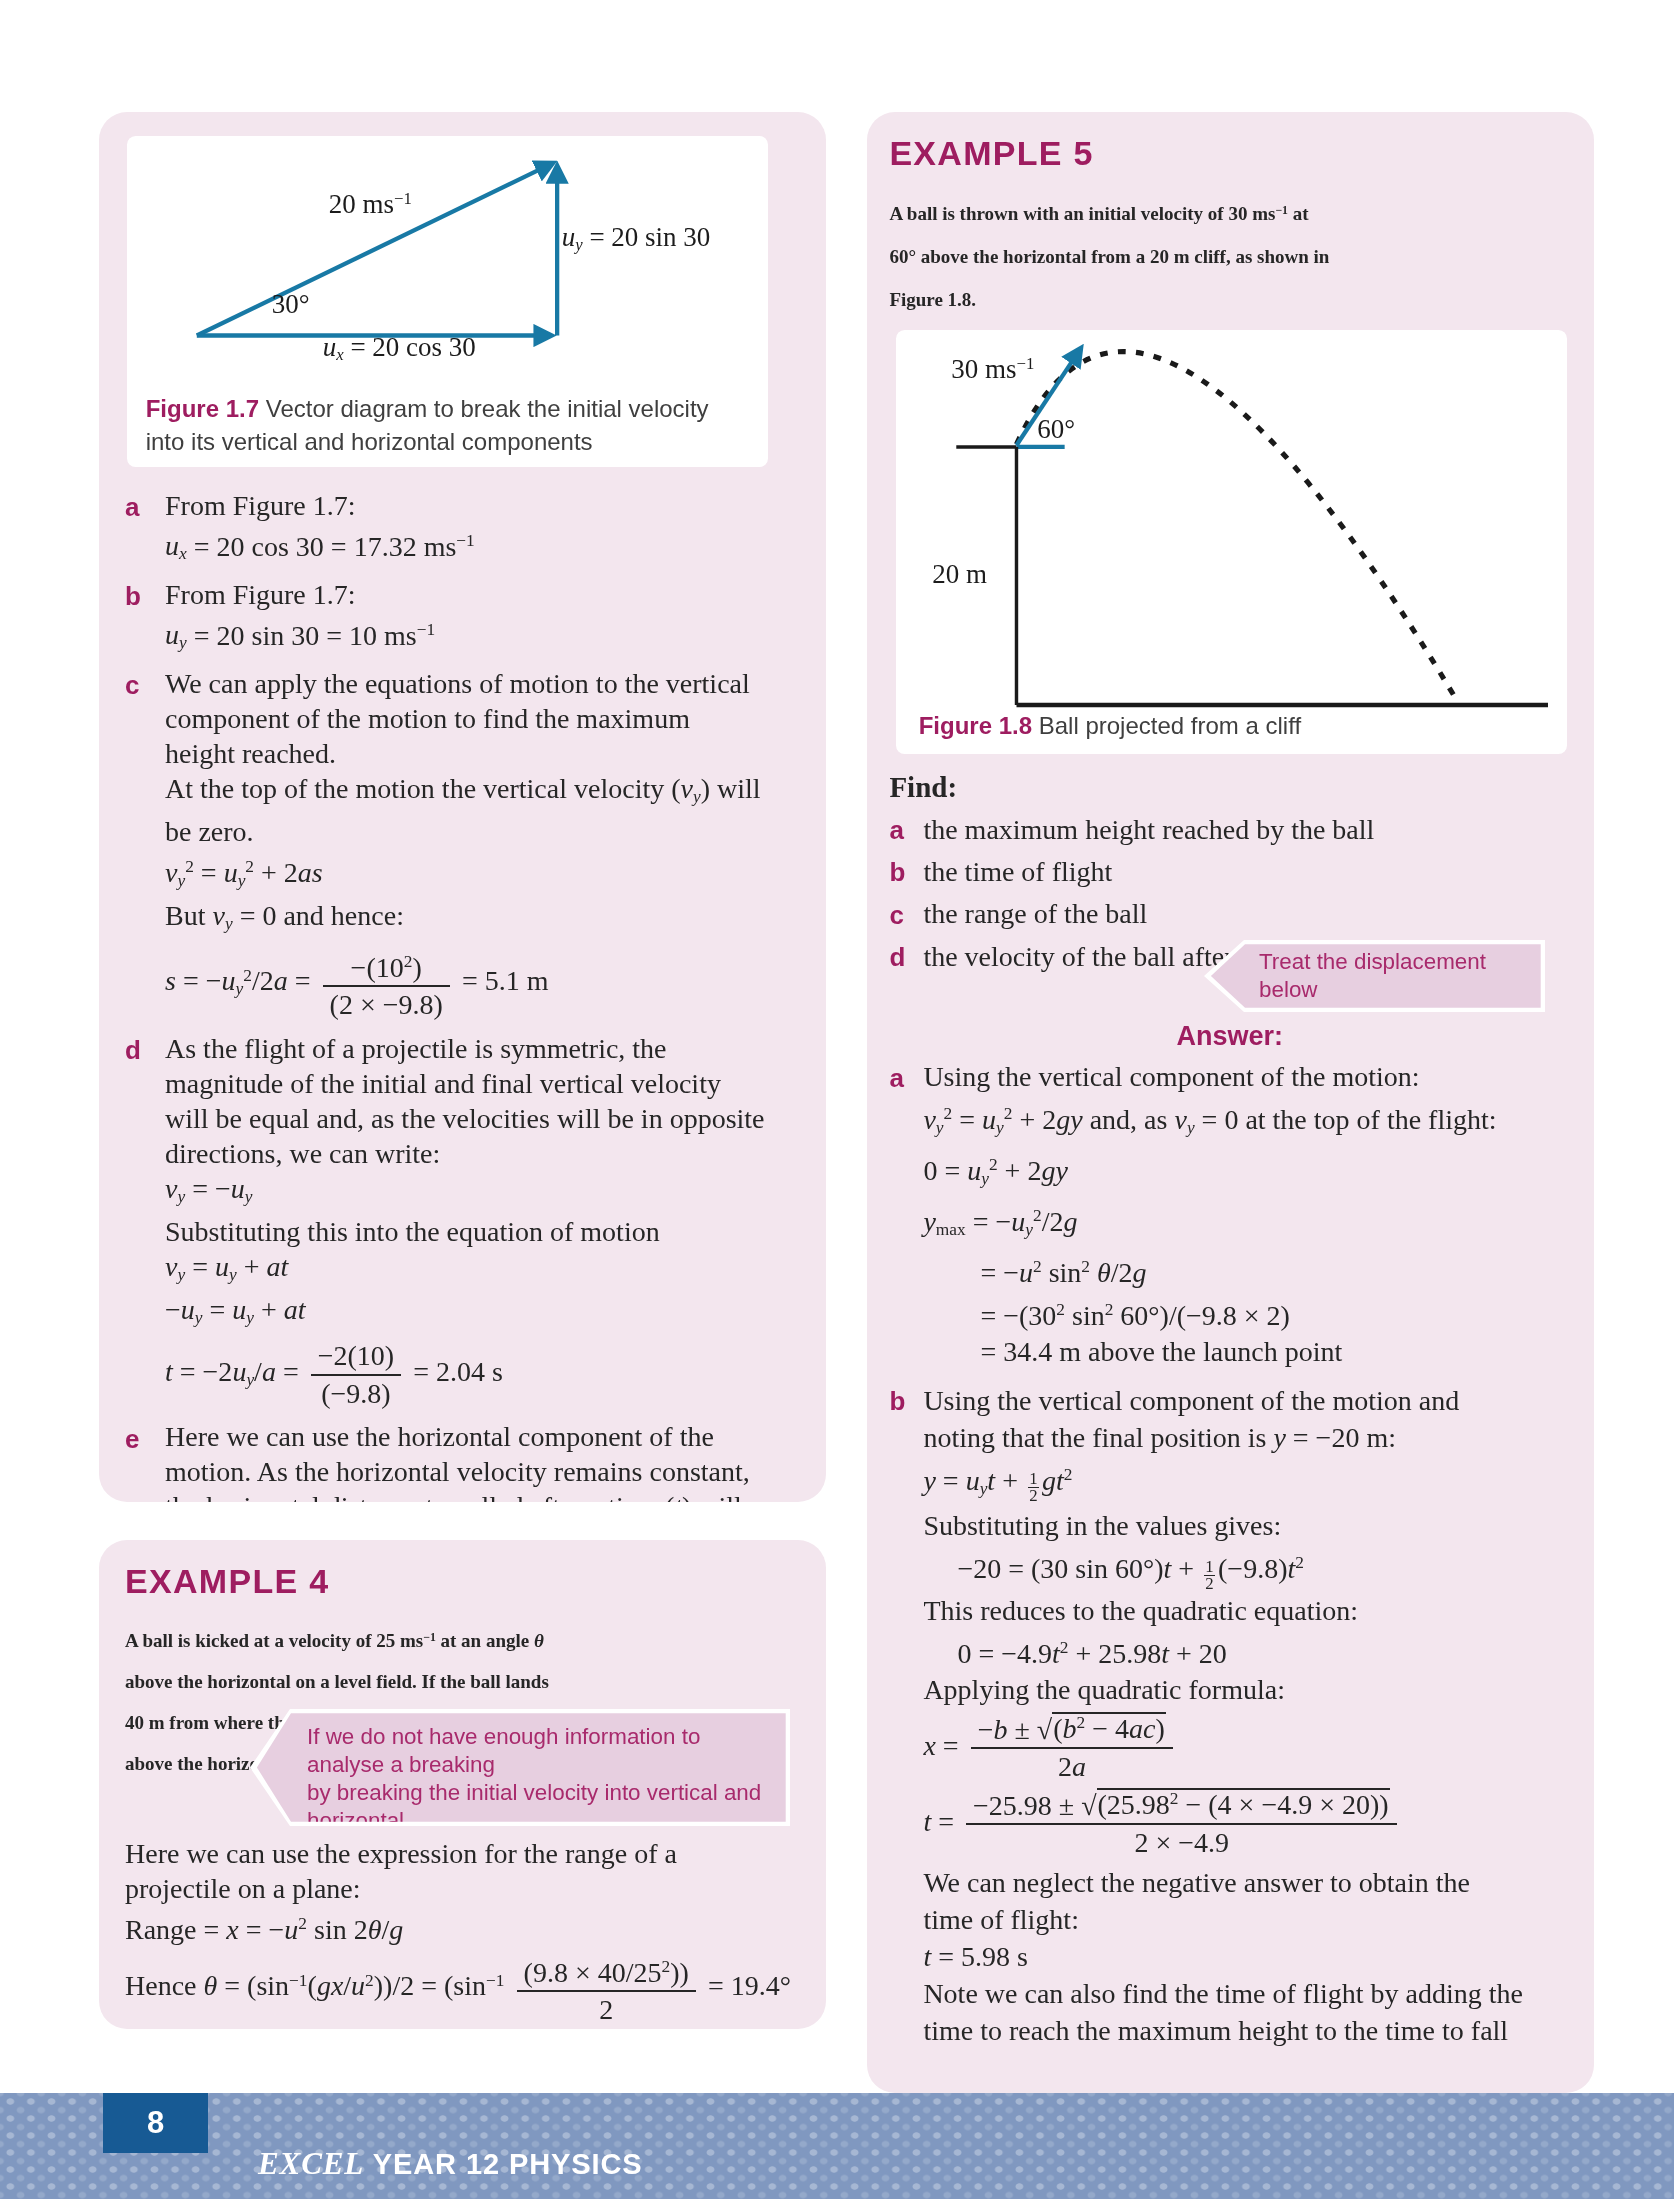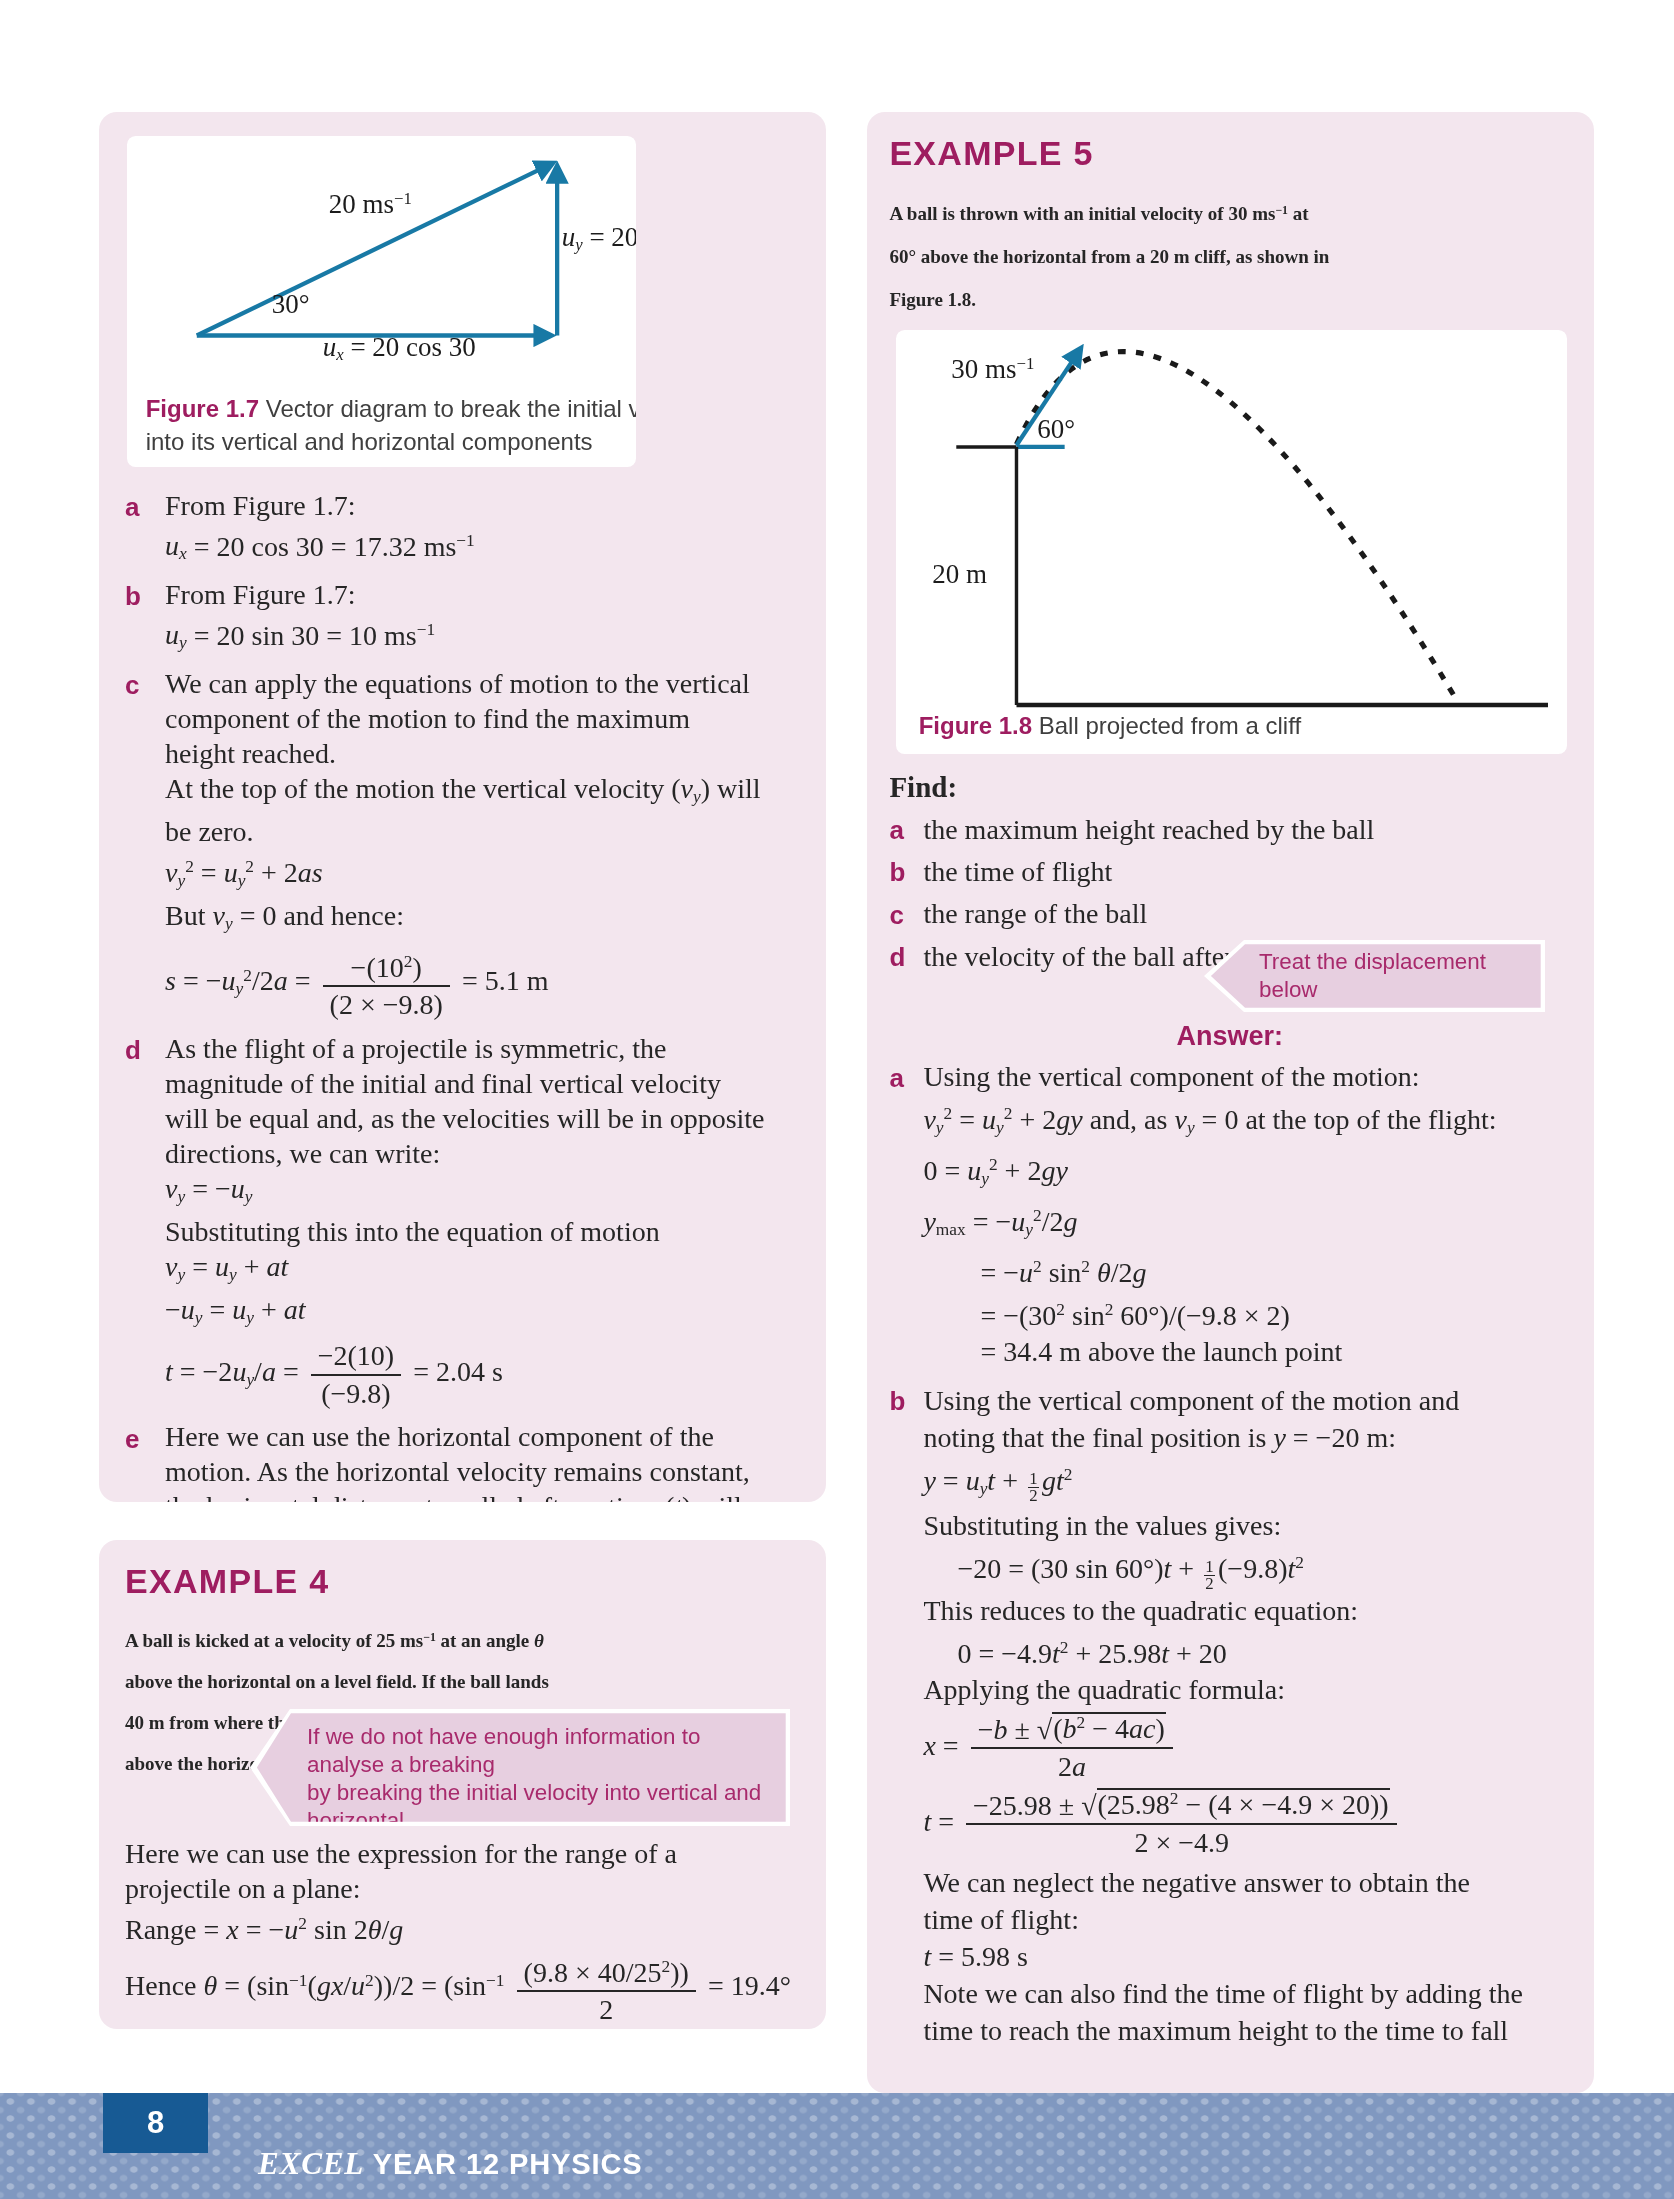--- a/index.html
+++ b/index.html
@@ -1,24 +1,24 @@
 <!DOCTYPE html>
 <html style="font-size:13.8px"><head>
 <meta charset="utf-8">
 <style>
   html,body{margin:0;padding:0;background:#ffffff;}
   #page{position:relative;width:1674px;height:2199px;background:#ffffff;overflow:hidden;
         font-family:"Liberation Serif",serif;color:#262626;}
-  .pinkbox{position:absolute;background:#f3e6ee;border-radius:18px;overflow:hidden;box-sizing:border-box;}
+  .pinkbox{position:absolute;background:#f3e6ee;border-radius:28px;overflow:hidden;box-sizing:border-box;}
   #leftbox1{left:99px;top:112px;width:727px;height:1390px;padding:24px 24px 0 26px;}
   #ex4box{left:99px;top:1540px;width:727px;height:489px;padding:22.4px 26px 0 26px;}
   #ex5box{left:867px;top:112px;width:727px;height:1981px;padding:22.4px 24px 0 22.4px;}
 
   .figpanel{position:relative;background:#ffffff;border-radius:8.6px;overflow:hidden;}
-  #fig17panel{width:509px;height:331px;margin:0 0 20.6px 1.7px;}
+  #fig17panel{width:641px;height:331px;margin:0 0 20.6px 1.7px;}
   #fig18panel{width:671px;height:424px;margin:8.6px 0 13.8px 6.9px;}
   .figpanel svg{position:absolute;left:0;top:0;}
   .figlab{position:absolute;font-size:27px;white-space:nowrap;color:#1c1c1c;}
   .figcap{position:absolute;left:19px;bottom:8.6px;font:400 24px/33px "Liberation Sans",sans-serif;color:#3f3f3f;width:568px;}
   #fig18panel .figcap{width:619px;white-space:nowrap;bottom:12px;left:22.4px;}
   .capb{font-weight:700;color:#9e1d60;}
 
   .exhead{font:800 34px "Liberation Sans",sans-serif;color:#9e1d60;letter-spacing:1.3px;margin:0 0 15.5px 0;}
   .problem .ln{font-weight:700;font-size:19px;line-height:41px;white-space:nowrap;}
   #ex5box .problem .ln{line-height:43px;}

